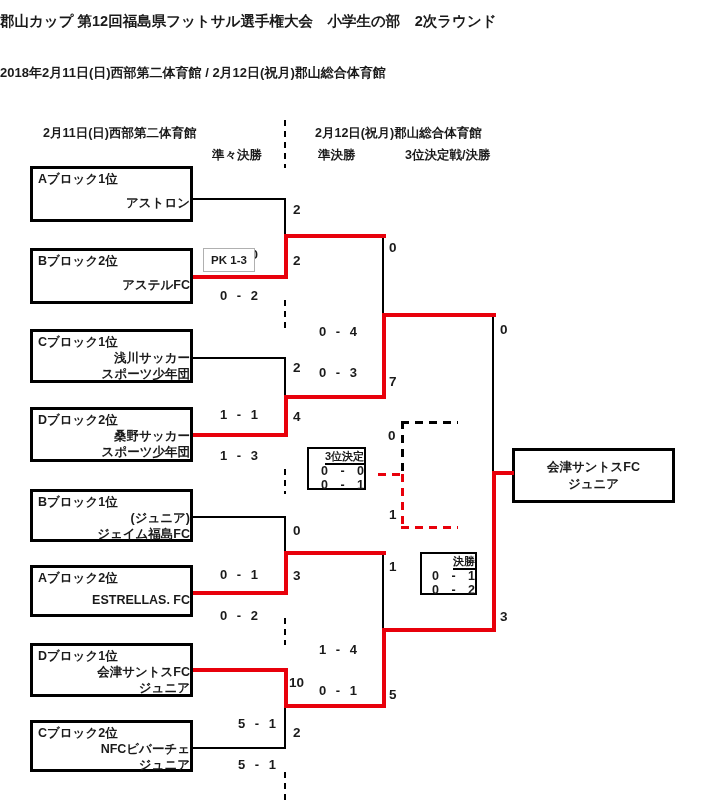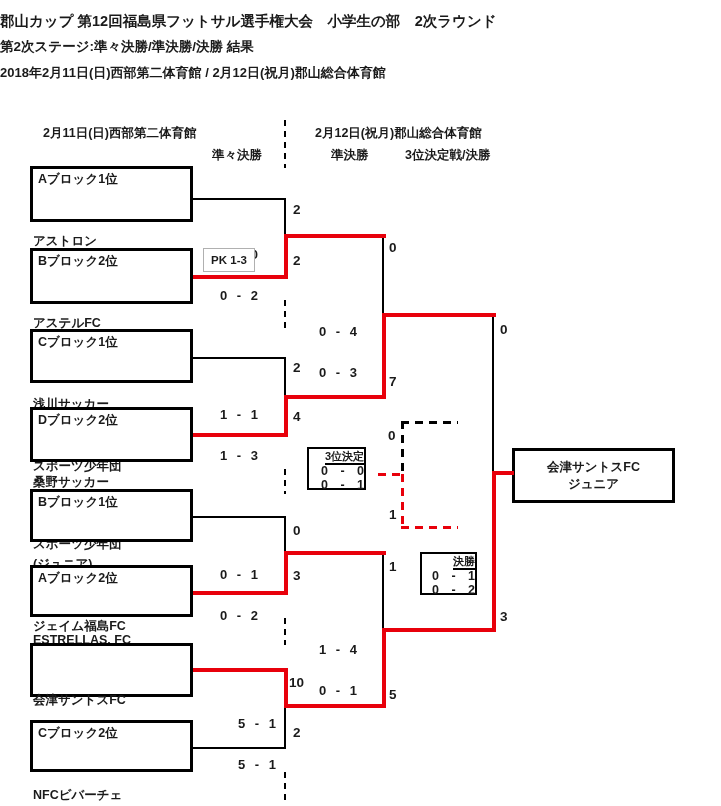--- a/index.html
+++ b/index.html
@@ -23,21 +23,21 @@
   .vdash3r{position:absolute;width:3px;background:repeating-linear-gradient(to bottom,#e8000b 0 8px,transparent 8px 14px);}
   .hdash3r{position:absolute;height:3px;background:repeating-linear-gradient(to right,#e8000b 0 8px,transparent 8px 14px);}
   
   .tbox{
     position:absolute;left:30px;width:163px;border:3px solid #000;background:#fff;
     box-sizing:border-box;display:flex;flex-direction:column;
     font-weight:bold;font-size:12.5px;
   }
   .tbox .blk{padding:3px 0 0 5px;line-height:15px;}
   .tbox .names{flex:1;display:flex;flex-direction:column;justify-content:center;}
-  .tbox .nm{text-align:left;line-height:16px;margin-top:46px;}
+  .tbox .nm{text-align:right;line-height:16px;}
   .champ{
     position:absolute;left:512px;top:448px;width:163px;height:55px;
     border:3px solid #000;box-sizing:border-box;background:#fff;
     display:flex;flex-direction:column;justify-content:center;
     font-weight:bold;font-size:12.5px;
   }
   .champ .nm{text-align:center;line-height:17px;}
   
   .tot{position:absolute;font-weight:bold;font-size:13.5px;line-height:14px;white-space:nowrap;}
   
@@ -55,27 +55,26 @@
   }
   .mini .hd{font-size:11px;text-align:center;line-height:14px;border-bottom:2px solid #000;white-space:nowrap;}
   .mini .rw{font-size:12.5px;line-height:13.5px;text-align:center;word-spacing:9px;white-space:pre;}
 </style>
 </head>
 <body>
 
 <div id="stage">
 
   <div class="abs ttl" style="left:0;top:12px;font-size:14.5px;">郡山カップ 第12回福島県フットサル選手権大会　小学生の部　2次ラウンド</div>
-  <div class="abs ttl" style="left:0;top:38px;font-size:13.5px;">第2次ステージ:準々決勝/準決勝/決勝 結果</div>
   <div class="abs ttl" style="left:0;top:64px;font-size:13px;">2018年2月11日(日)西部第二体育館 / 2月12日(祝月)郡山総合体育館</div>
 
   <div class="abs lbl" style="left:43px;top:125px;font-size:12.5px;">2月11日(日)西部第二体育館</div>
   <div class="abs lbl" style="left:315px;top:125px;font-size:12.5px;">2月12日(祝月)郡山総合体育館</div>
   <div class="abs lbl" style="left:212px;top:147px;font-size:12.5px;">準々決勝</div>
-  <div class="abs lbl" style="left:331px;top:147px;font-size:12.5px;">準決勝</div>
+  <div class="abs lbl" style="left:318px;top:147px;font-size:12.5px;">準決勝</div>
   <div class="abs lbl" style="left:405px;top:147px;font-size:12.5px;">3位決定戦/決勝</div>
 
   <div class="vdash" style="left:284px;top:120px;height:48px;"></div>
   <div class="vdash" style="left:284px;top:300px;height:31px;"></div>
   <div class="vdash" style="left:284px;top:469px;height:25px;"></div>
   <div class="vdash" style="left:284px;top:618px;height:27px;"></div>
   <div class="vdash" style="left:284px;top:772px;height:31px;"></div>
 
   <div class="tbox" style="top:166px;height:56px;">
     <div class="blk">Aブロック1位</div>
@@ -110,20 +109,21 @@
         <div class="nm">ジェイム福島FC</div>
       </div>
   </div>
   <div class="tbox" style="top:565px;height:52px;">
     <div class="blk">Aブロック2位</div>
     <div class="names">
         <div class="nm">ESTRELLAS.  FC</div>
       </div>
   </div>
   <div class="tbox" style="top:643px;height:54px;">
+    <div class="blk">Dブロック1位</div>
     <div class="names">
         <div class="nm">会津サントスFC</div>
         <div class="nm">ジュニア</div>
       </div>
   </div>
   <div class="tbox" style="top:720px;height:52px;">
     <div class="blk">Cブロック2位</div>
     <div class="names">
         <div class="nm">NFCビバーチェ</div>
         <div class="nm">ジュニア</div>

